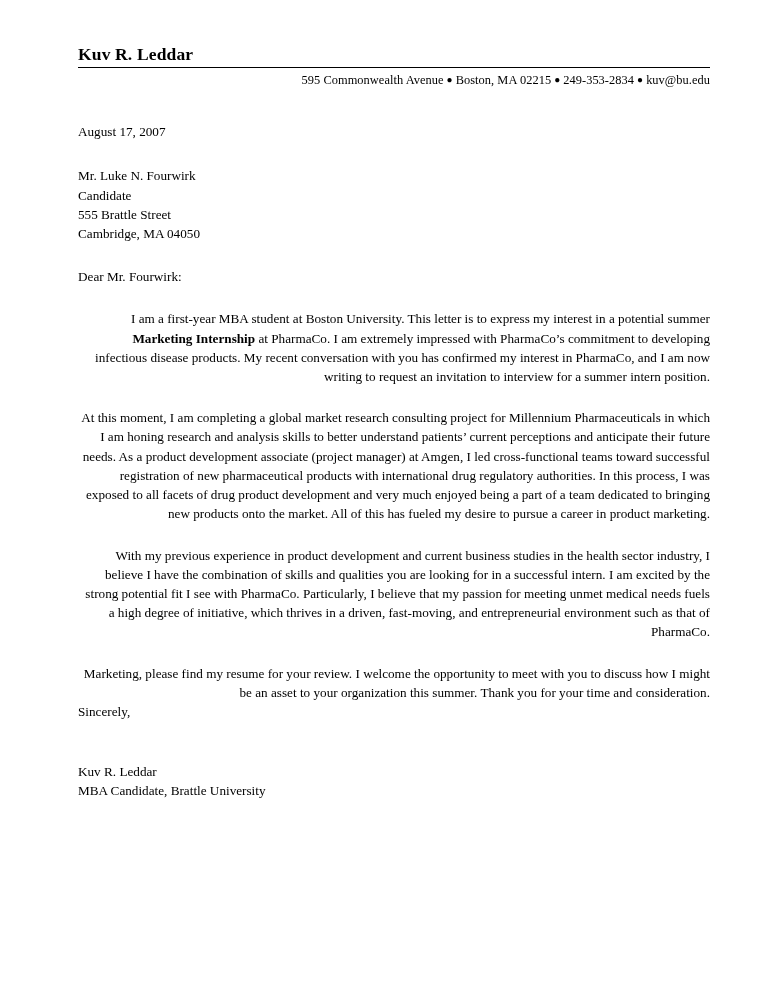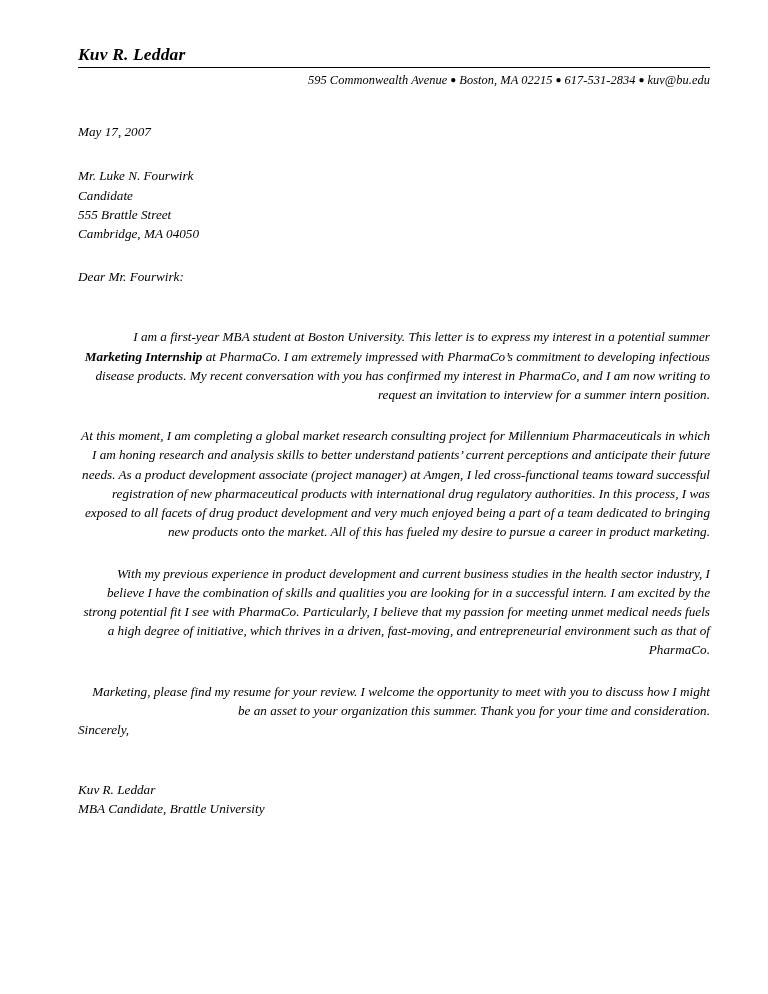--- a/index.html
+++ b/index.html
@@ -15,21 +15,20 @@
     overflow: hidden;
   }
 
   .page {
     position: relative;
     width: 768px;
     height: 994px;
     background: #ffffff;
     box-sizing: border-box;
     padding: 0;
-    font-style: italic;
   }
 
   .letter {
     position: absolute;
     left: 78px;
     top: 44px;
     width: 632px;
   }
 
   
@@ -75,21 +74,21 @@
   }
 
   .recipient {
     margin: 0 0 24px 0;
   }
   .recipient .addr-line {
     display: block;
   }
 
   .salutation {
-    margin: 0 0 41px 0;
+    margin: 0 0 23px 0;
   }
 
   p.para {
     margin: 0 0 22px 0;
     text-align: right;
   }
   p.para:last-of-type {
     margin-bottom: 0;
   }
 
@@ -111,27 +110,27 @@
 </head>
 <body>
 
 <div class="page">
   <div class="letter">
 
     <div>
       <div class="letterhead-name">Kuv R. Leddar</div>
       <hr class="letterhead-rule">
       <div class="letterhead-contact">
-        <span>595 Commonwealth Avenue</span><span class="sep">●</span><span>Boston, MA 02215</span><span class="sep">●</span><span>617-531-2834</span><span class="sep">●</span><span>kuv@bu.edu</span>
+        <span>595 Commonwealth Avenue</span><span class="sep">●</span><span>Boston, MA 02215</span><span class="sep">●</span><span>249-353-2834</span><span class="sep">●</span><span>kuv@bu.edu</span>
       </div>
     </div>
 
     <div class="body-block">
 
-      <div class="date-line">May 17, 2007</div>
+      <div class="date-line">August 17, 2007</div>
 
       <div class="recipient">
         <span class="addr-line">Mr. Luke N. Fourwirk</span>
         <span class="addr-line">Candidate</span>
         <span class="addr-line">555 Brattle Street</span>
         <span class="addr-line">Cambridge, MA 04050</span>
       </div>
 
       <div class="salutation">Dear Mr. Fourwirk:</div>
 

